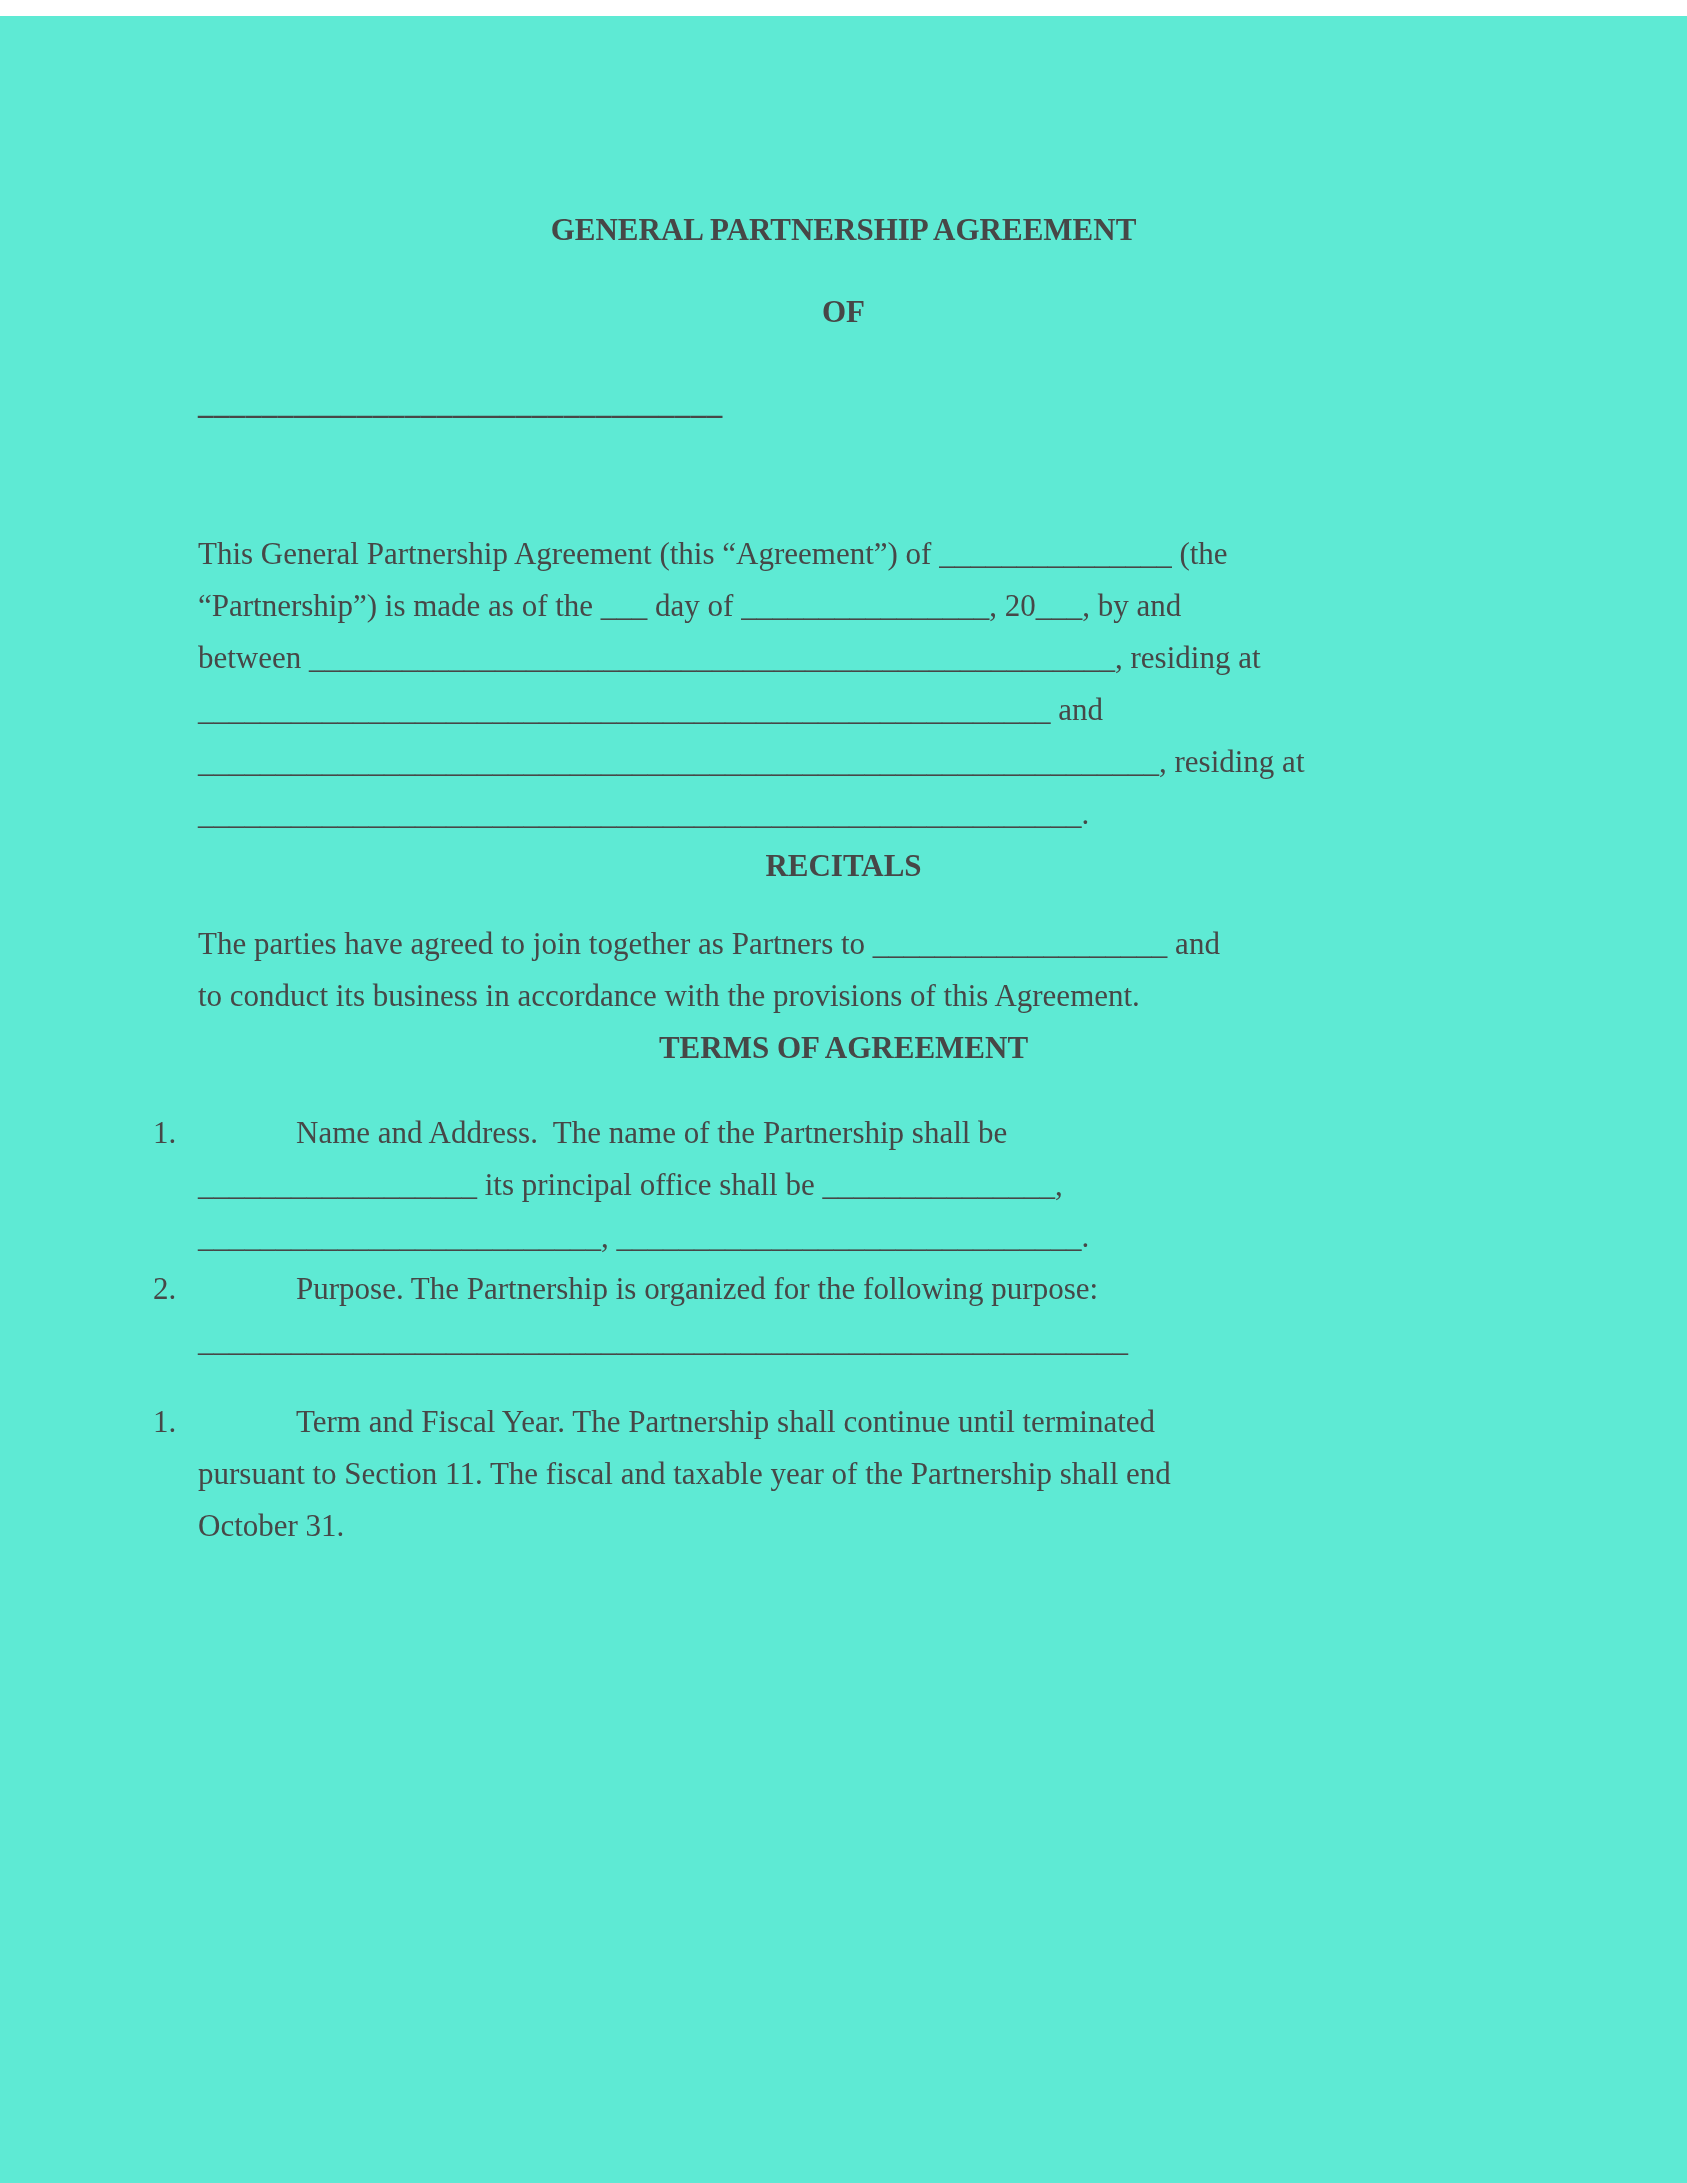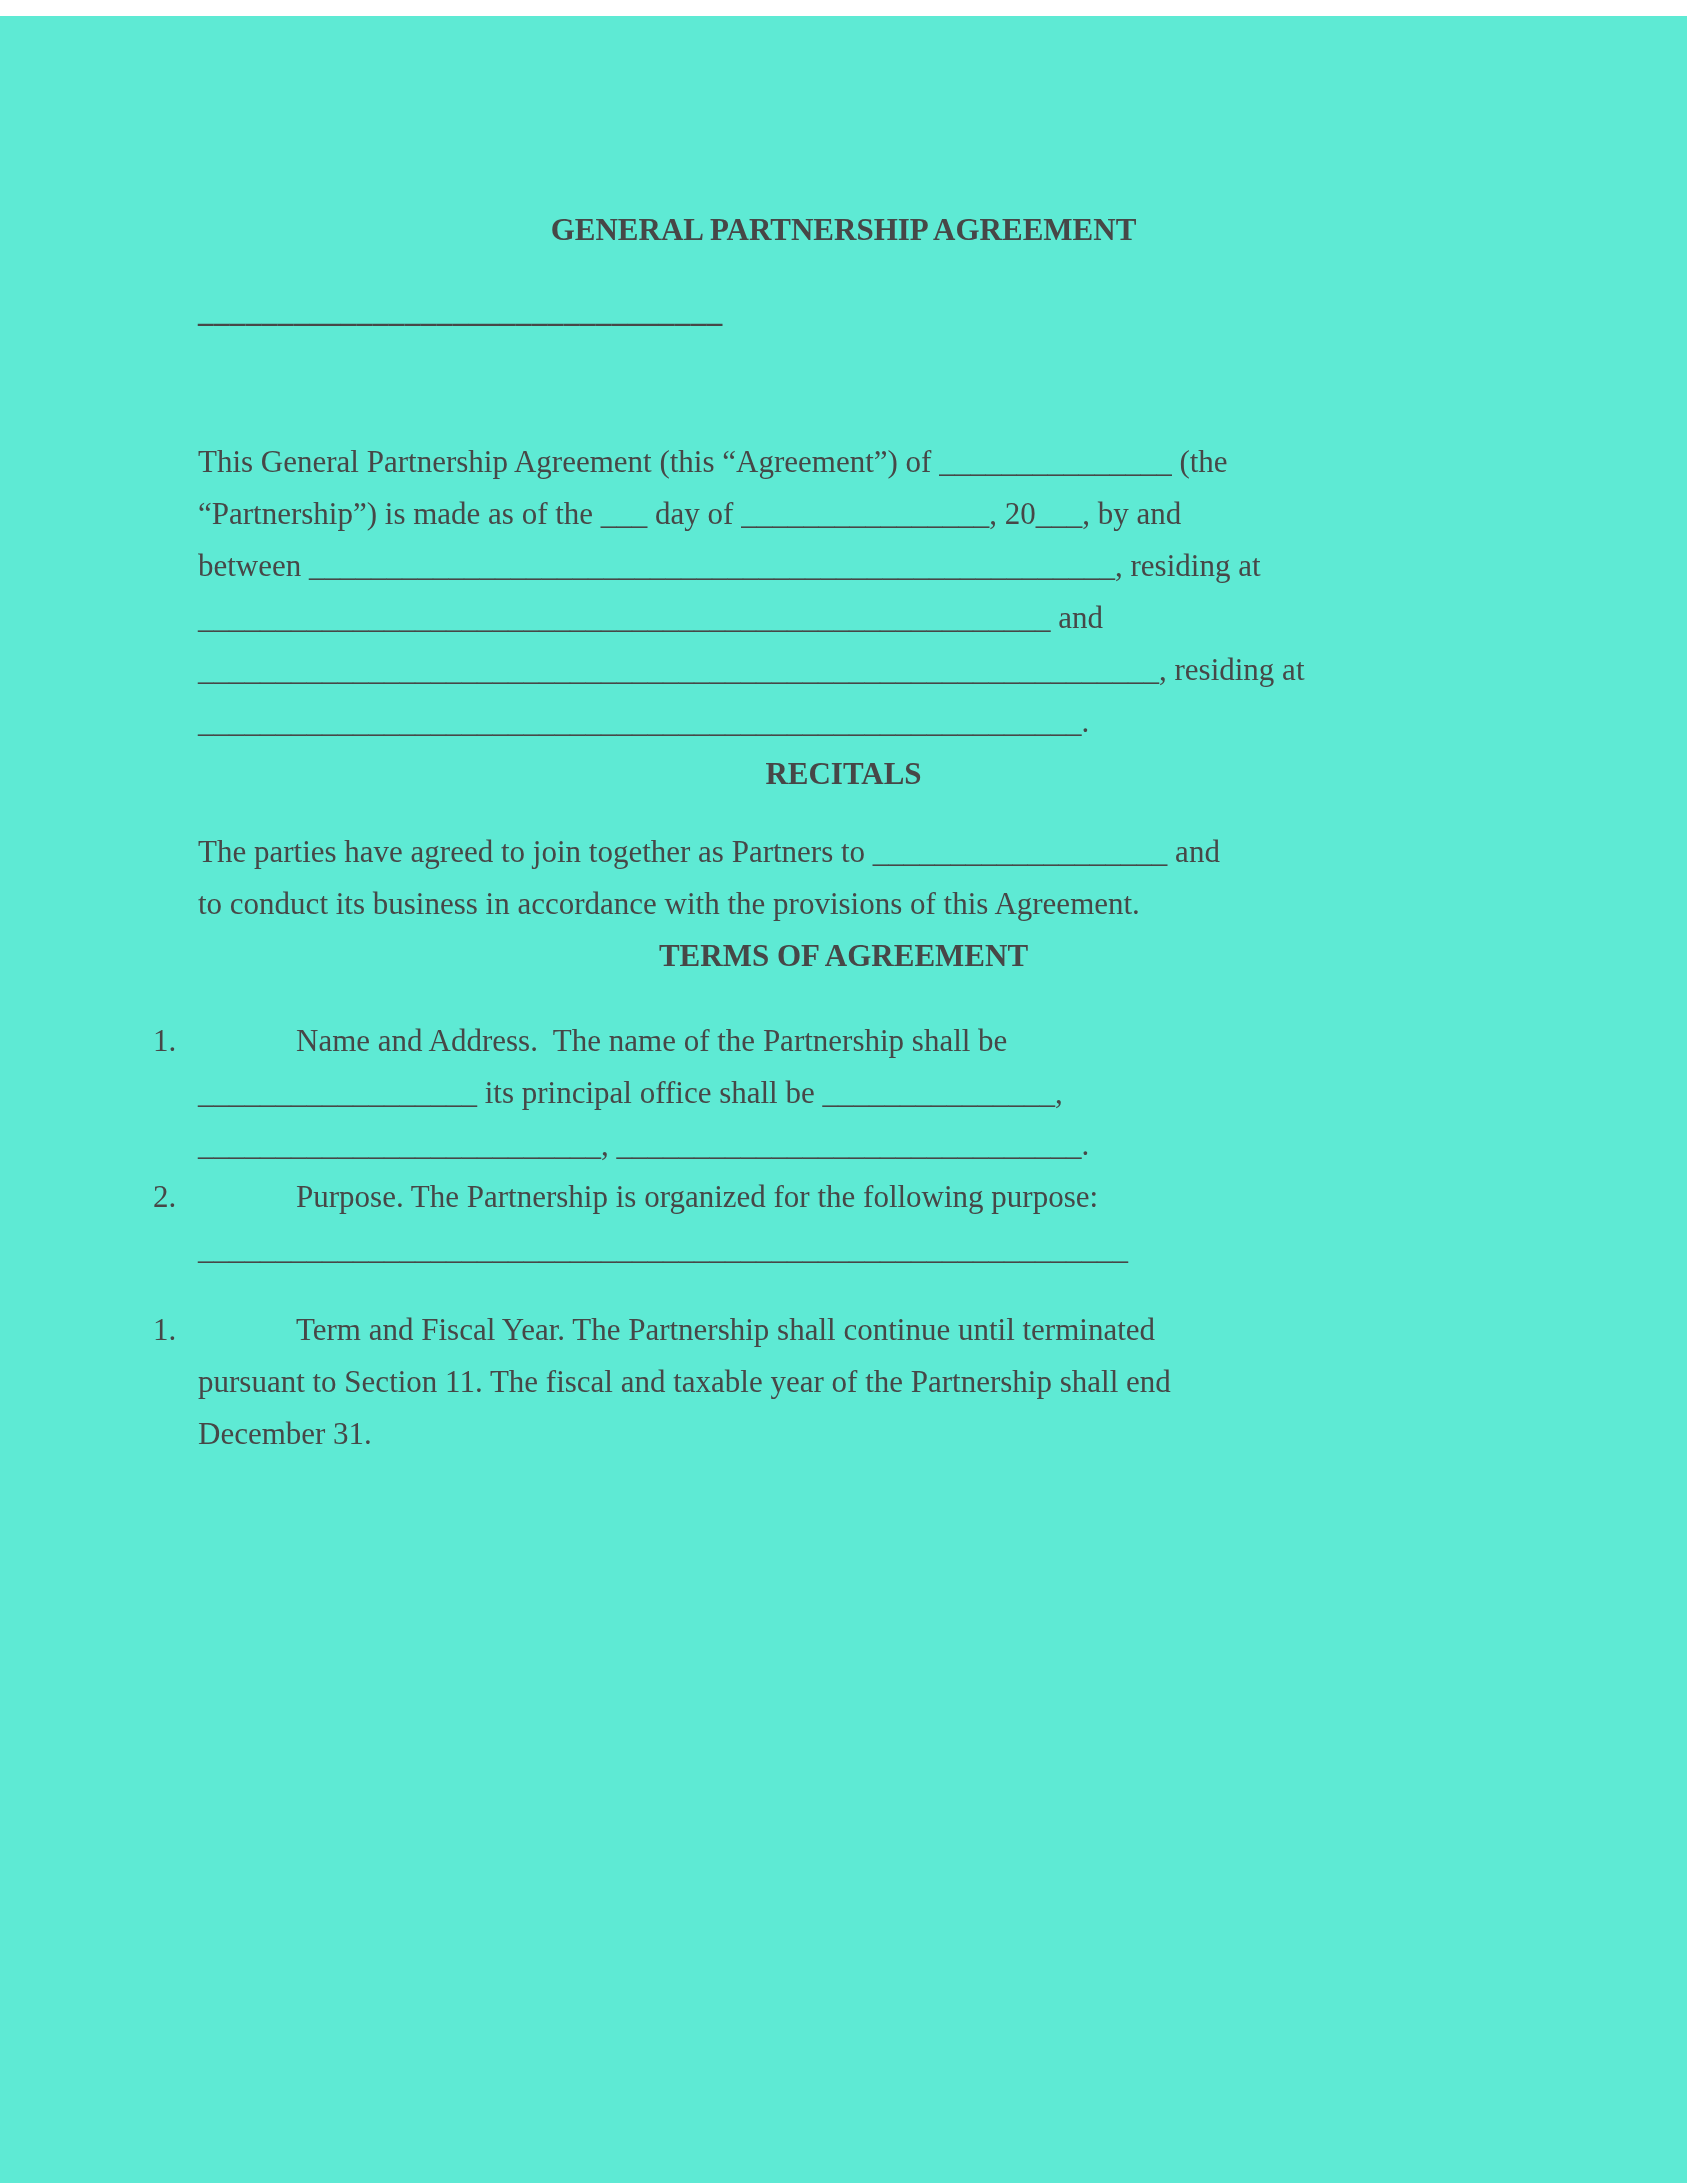--- a/index.html
+++ b/index.html
@@ -62,20 +62,21 @@
   .term-item.item-purpose { margin-bottom: 29px; }
   .followup-par { margin-bottom: 34px; }
 </style>
 </head>
 <body>
 
 <div class="page">
 
   <h1 class="center-heading doc-title">GENERAL PARTNERSHIP AGREEMENT</h1>
 
+  <h2 class="center-heading of-label">OF</h2>
 
   <div class="name-blank">_________________________________</div>
 
   <p class="doc-par intro-par">This General Partnership Agreement (this “Agreement”) of _______________ (the
 “Partnership”) is made as of the ___ day of ________________, 20___, by and
 between ____________________________________________________, residing at
 _______________________________________________________ and
 ______________________________________________________________, residing at
 _________________________________________________________.</p>
 
@@ -97,17 +98,17 @@
     <span class="item-num">2.</span>
     <div class="item-text">Purpose. The Partnership is organized for the following purpose:
 ____________________________________________________________</div>
   </div>
 
 
   <div class="term-item item-term-fiscal">
     <span class="item-num">1.</span>
     <div class="item-text">Term and Fiscal Year. The Partnership shall continue until terminated
 pursuant to Section 11. The fiscal and taxable year of the Partnership shall end
-December 31.</div>
+October 31.</div>
   </div>
 
 </div>
 
 
 </body></html>

